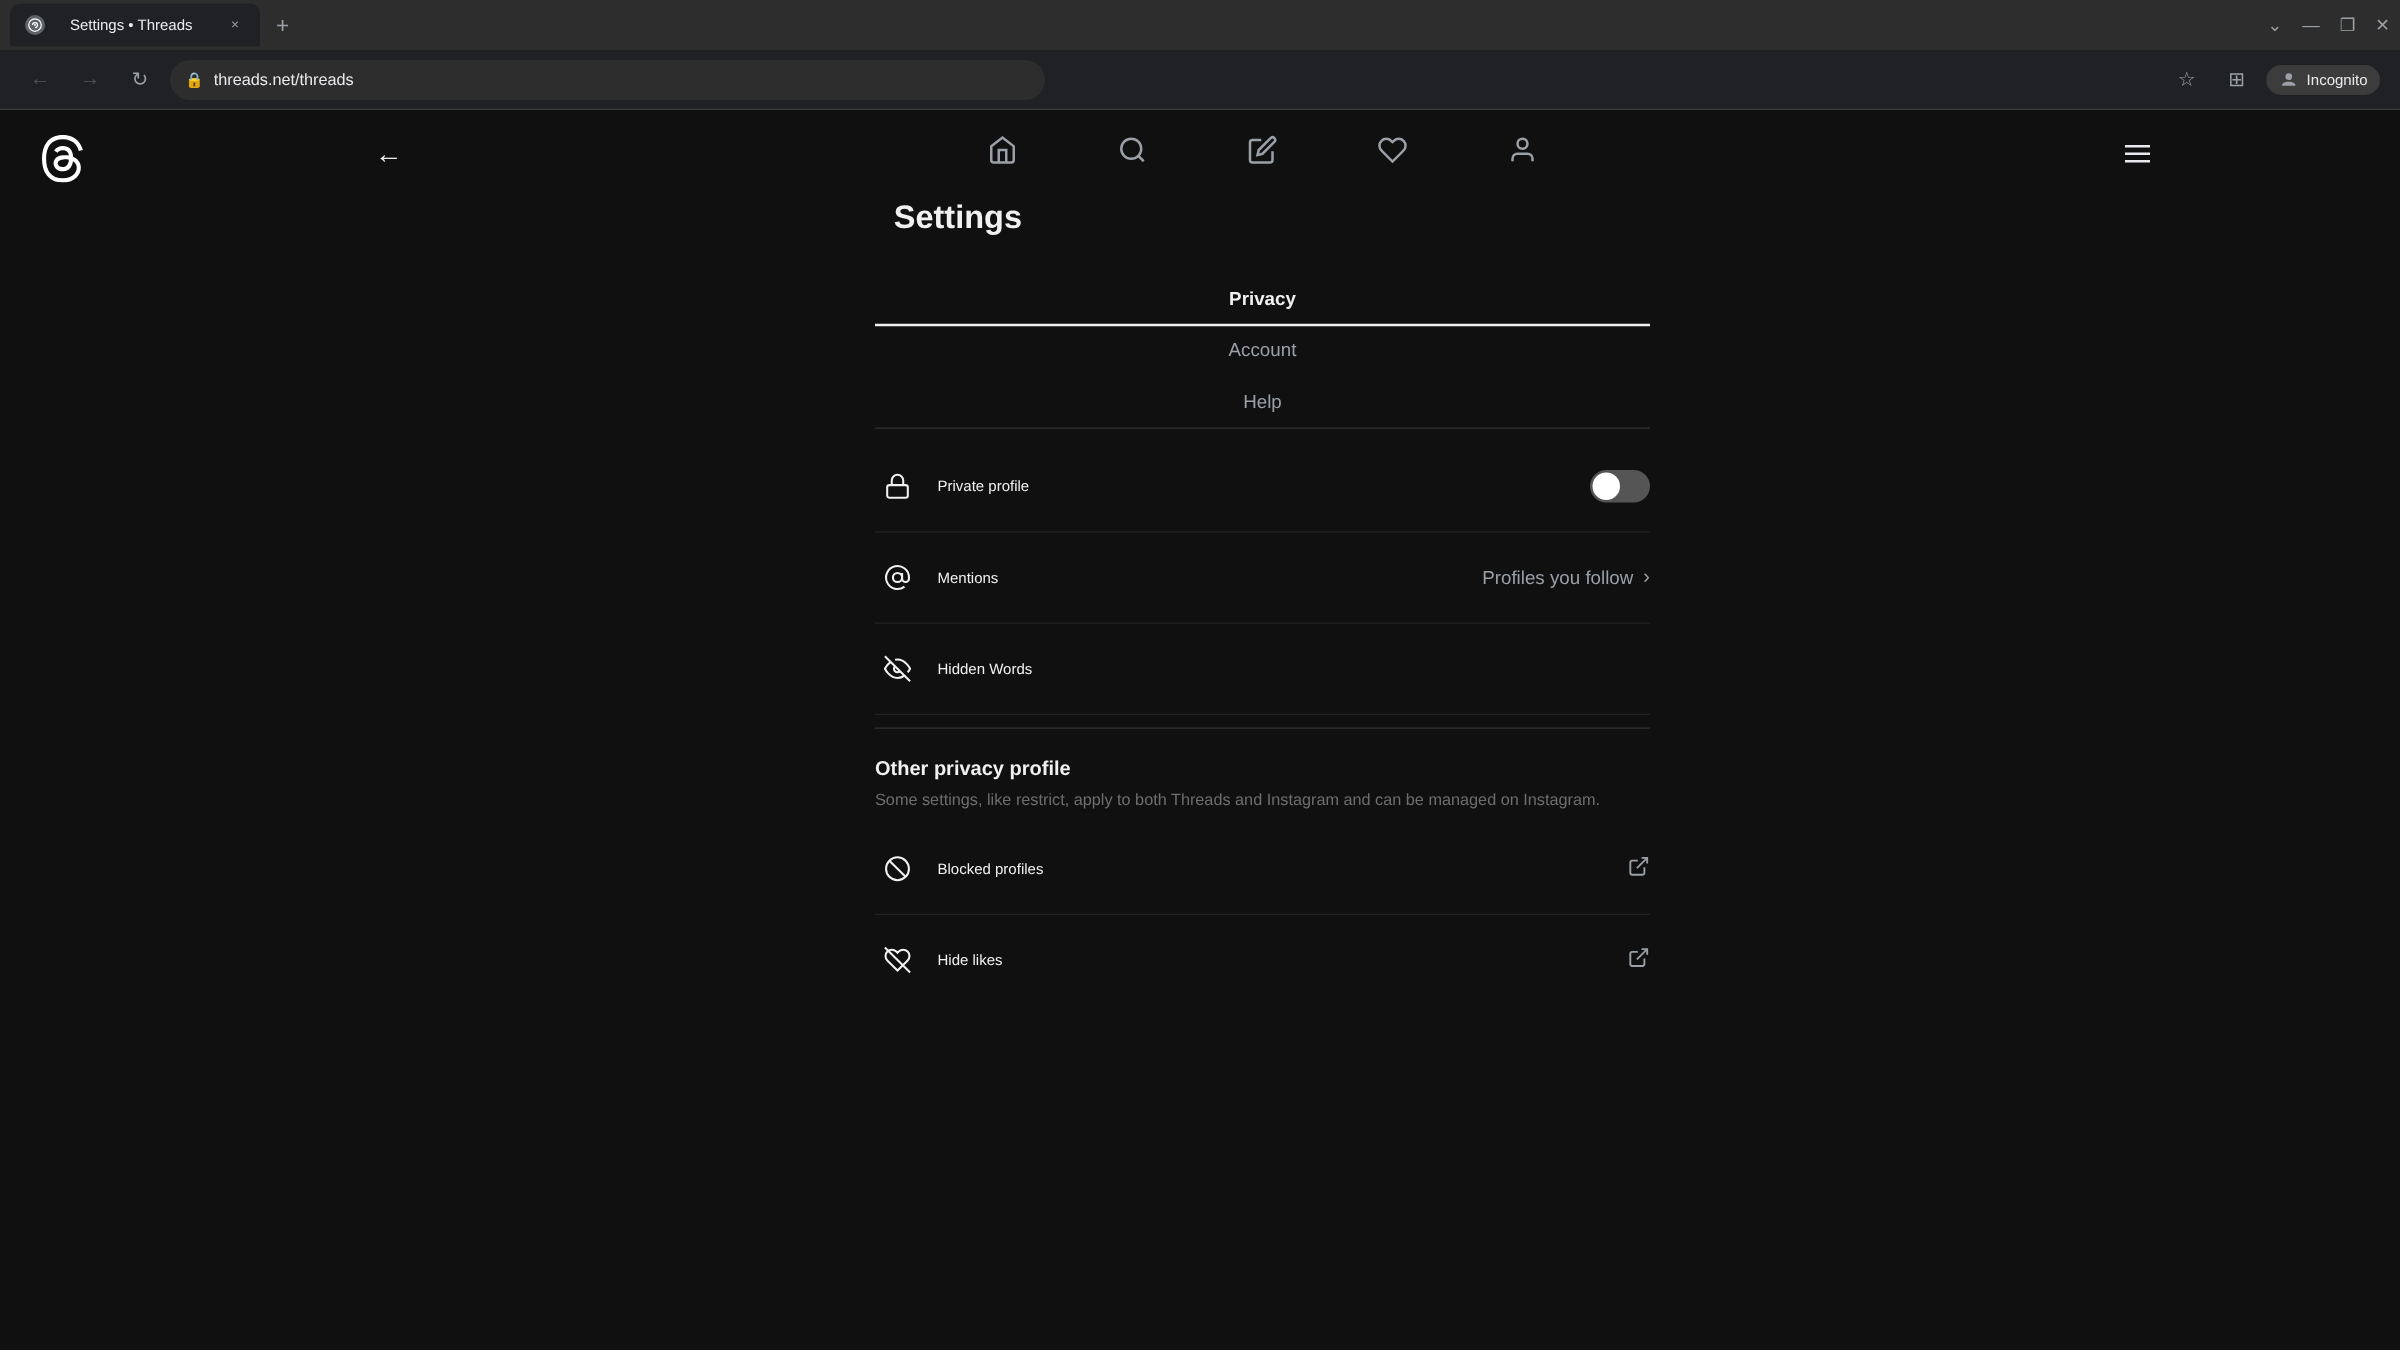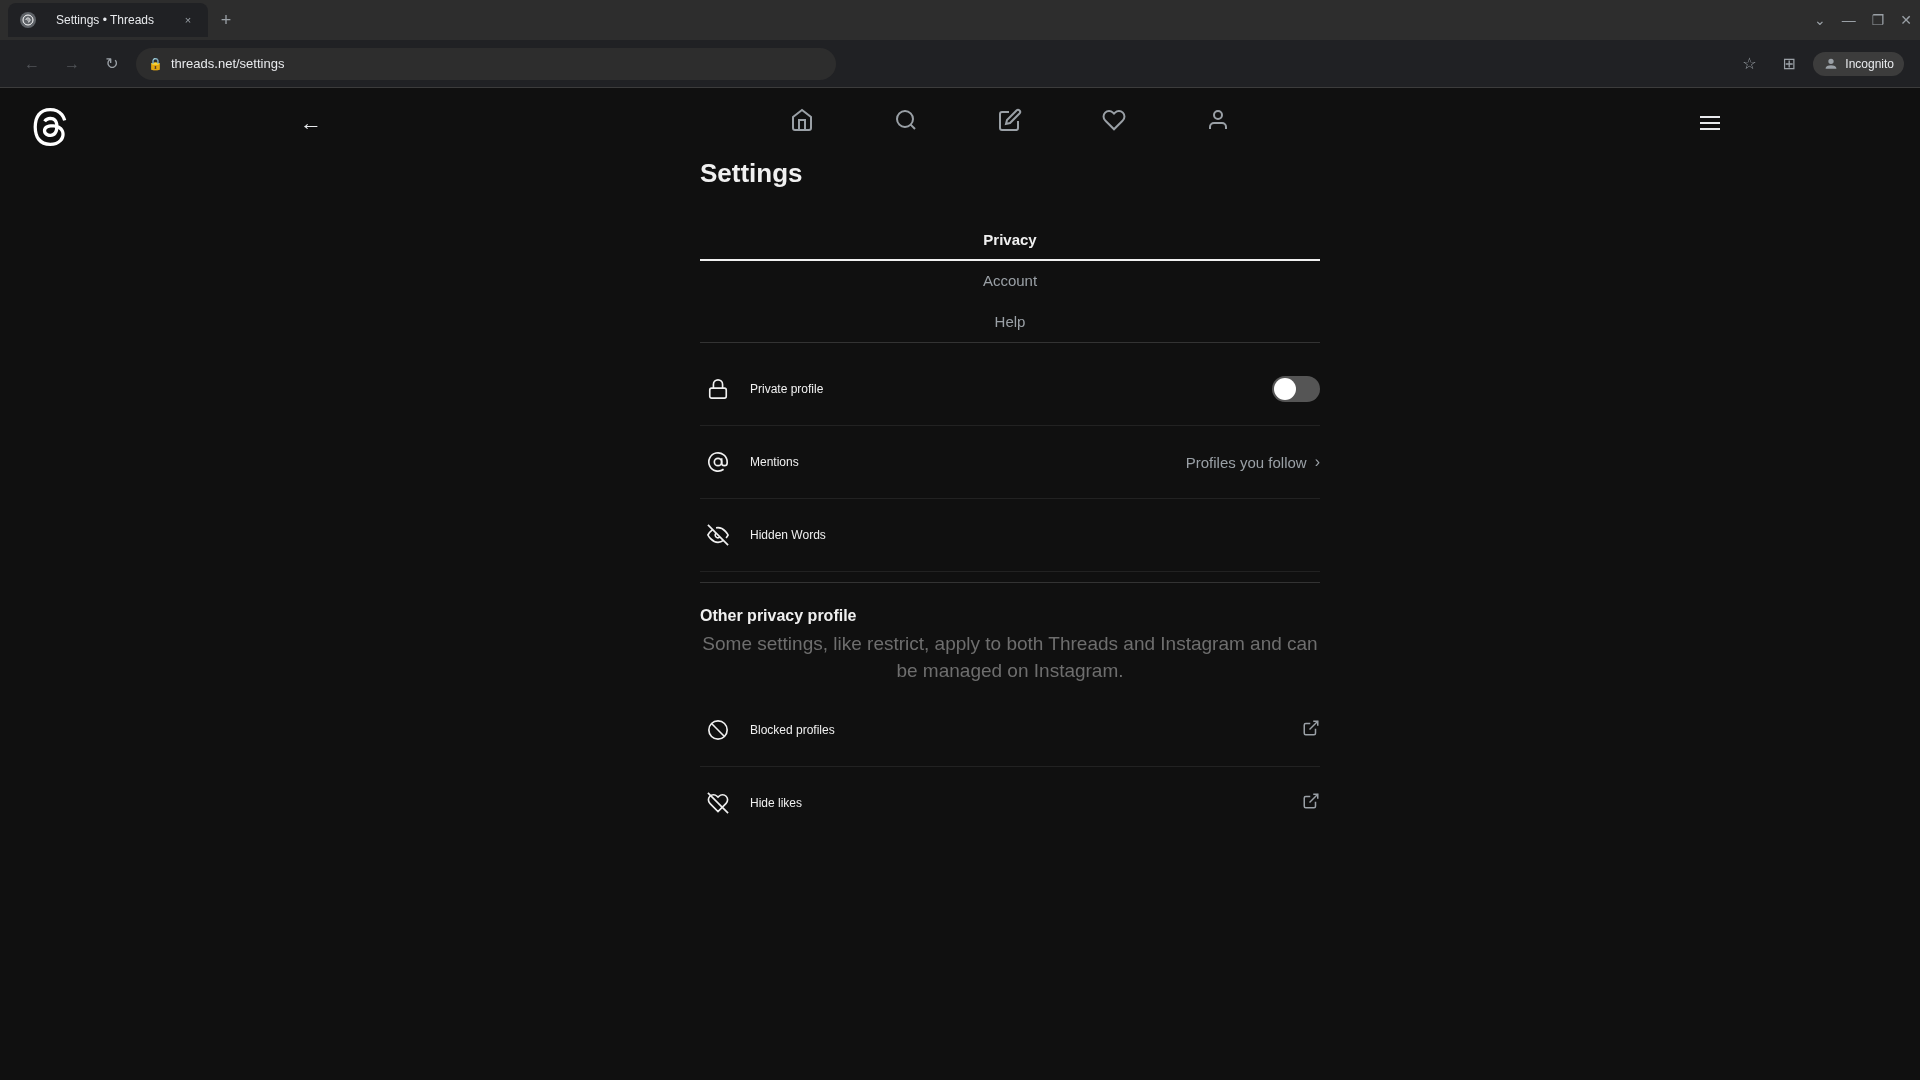--- a/index.html
+++ b/index.html
@@ -256,20 +256,21 @@
     .settings-content {
       width: 660px;
       padding: 0 20px;
     }
 
     .settings-title {
       font-size: 26px;
       font-weight: 700;
       color: #f0f0f0;
       margin-bottom: 30px;
+      margin-left: 15px;
     }
 
     
     .settings-tabs {
       display: flex;
       border-bottom: 1px solid #333;
       margin-bottom: 10px;
       flex-direction: column;
     }
 
@@ -379,25 +380,24 @@
     }
 
     .other-privacy-title {
       font-size: 16px;
       font-weight: 600;
       color: #f0f0f0;
       margin-bottom: 6px;
     }
 
     .other-privacy-desc {
-      font-size: 19px;
+      font-size: 13px;
       color: #6e6e6e;
       margin-bottom: 10px;
       line-height: 1.4;
-      text-align: center;
     }
   </style>
 </head>
 <body>
 
 <div class="browser-chrome">
 
   <div class="tab-bar">
     <div class="tab">
       <div class="tab-favicon">
@@ -419,21 +419,21 @@
     </div>
   </div>
 
   <div class="nav-bar">
     <div class="nav-btn disabled">←</div>
     <div class="nav-btn disabled">→</div>
     <div class="nav-btn">↻</div>
 
     <div class="address-bar">
       <span class="address-lock">🔒</span>
-      <span class="address-url">threads.net/settings</span>
+      <span class="address-url">threads.net/threads</span>
     </div>
 
     <div class="nav-actions">
       <div class="nav-action-btn">☆</div>
       <div class="nav-action-btn">⊞</div>
       <div class="incognito-btn">
         <svg width="16" height="16" viewBox="0 0 24 24" fill="#9aa0a6">
           <path d="M12 4a4 4 0 100 8 4 4 0 000-8zm0 10c-4.42 0-8 1.79-8 4v1h16v-1c0-2.21-3.58-4-8-4z"></path>
         </svg>
         <span>Incognito</span>

